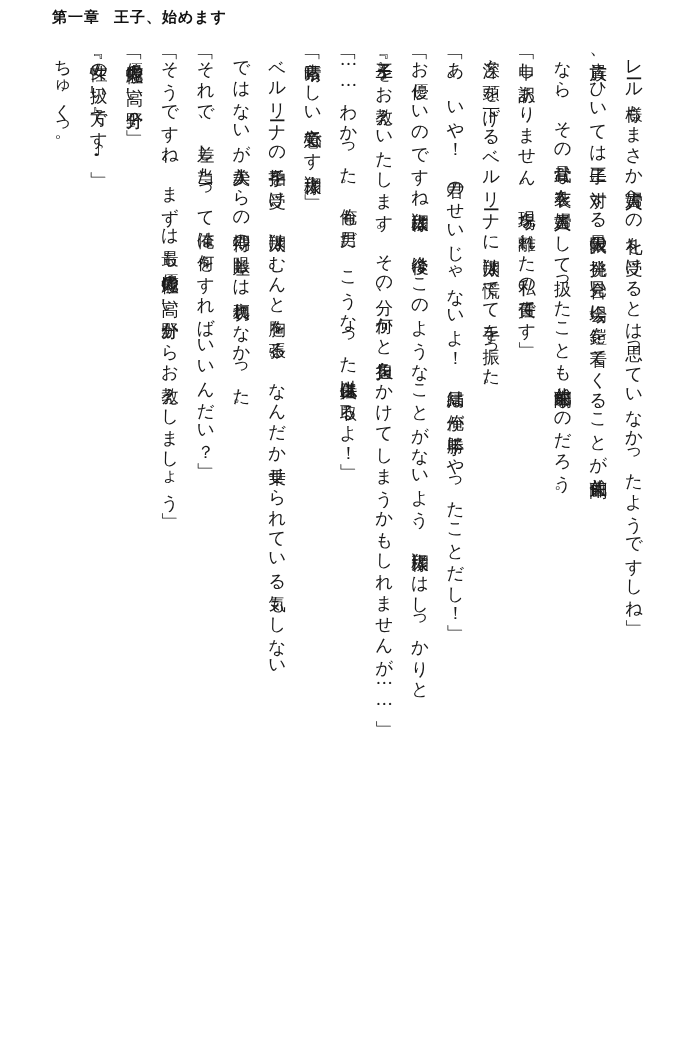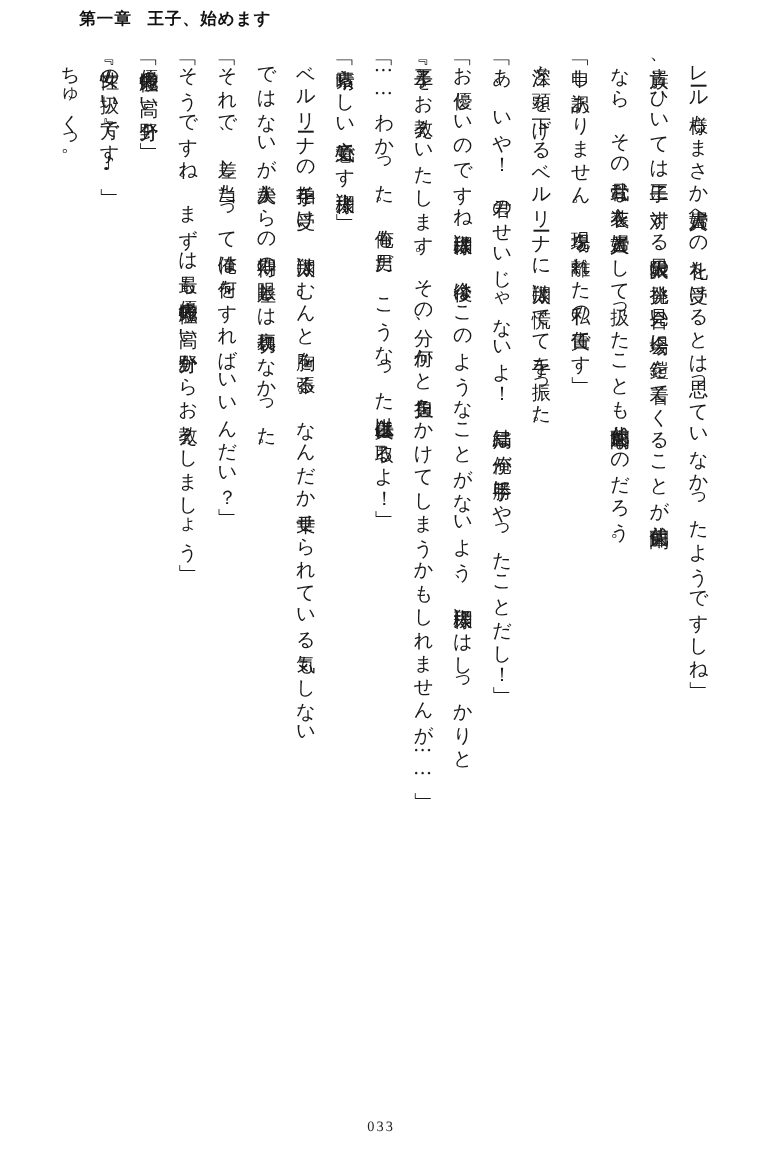--- a/index.html
+++ b/index.html
@@ -25,21 +25,20 @@
 
   
   .chapter-header {
     position: absolute;
     top: 8px;
     left: 52px;
     font-size: 15px;
     letter-spacing: 1px;
     color: #111;
     white-space: nowrap;
-    margin-left: 20px;
   }
   .chapter-header .chap-num {
     font-weight: 700;
     margin-right: 14px;
   }
   .chapter-header .chap-title {
     font-weight: 700;
   }
 
   
@@ -100,15 +99,14 @@
     <p>「素晴らしい心意気です翔太様！」</p>
     <p>ベルリーナの拍手を受け、翔太はむんと胸を張る。なんだか乗せられている気もしない</p>
     <p>ではないが美人からの期待の眼差しは裏切れなかった。</p>
     <p>「それで、差し当たって俺は何をすればいいんだい？」</p>
     <p>「そうですね。まずは最も優先順位の高い分野からお教えしましょう」</p>
     <p>「優先順位の高い分野？」</p>
     <p>『女性の扱い方』です♪」</p>
     <p>ちゅくっ。</p>
   </div>
 
-  <div class="page-number">033</div>
 
 </div>
 
 </body></html>

